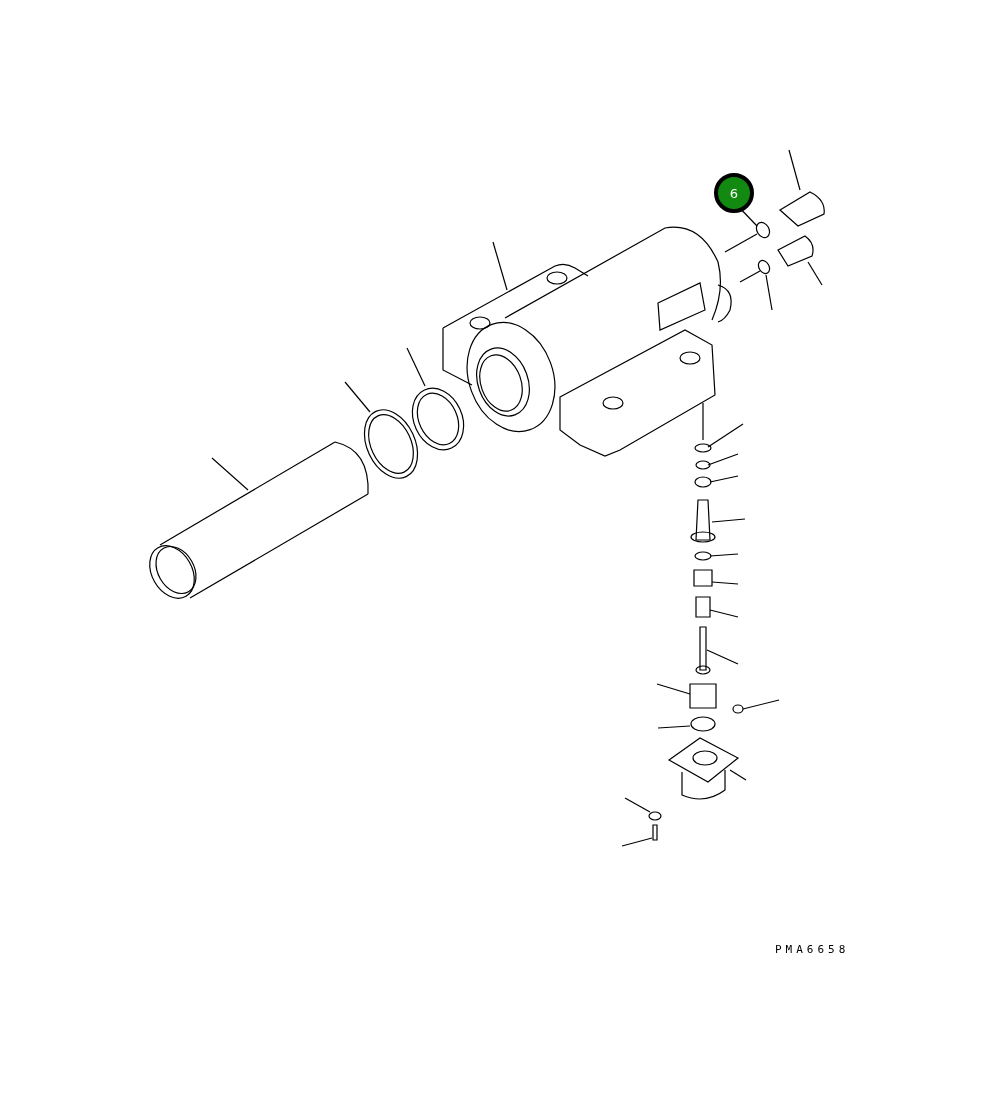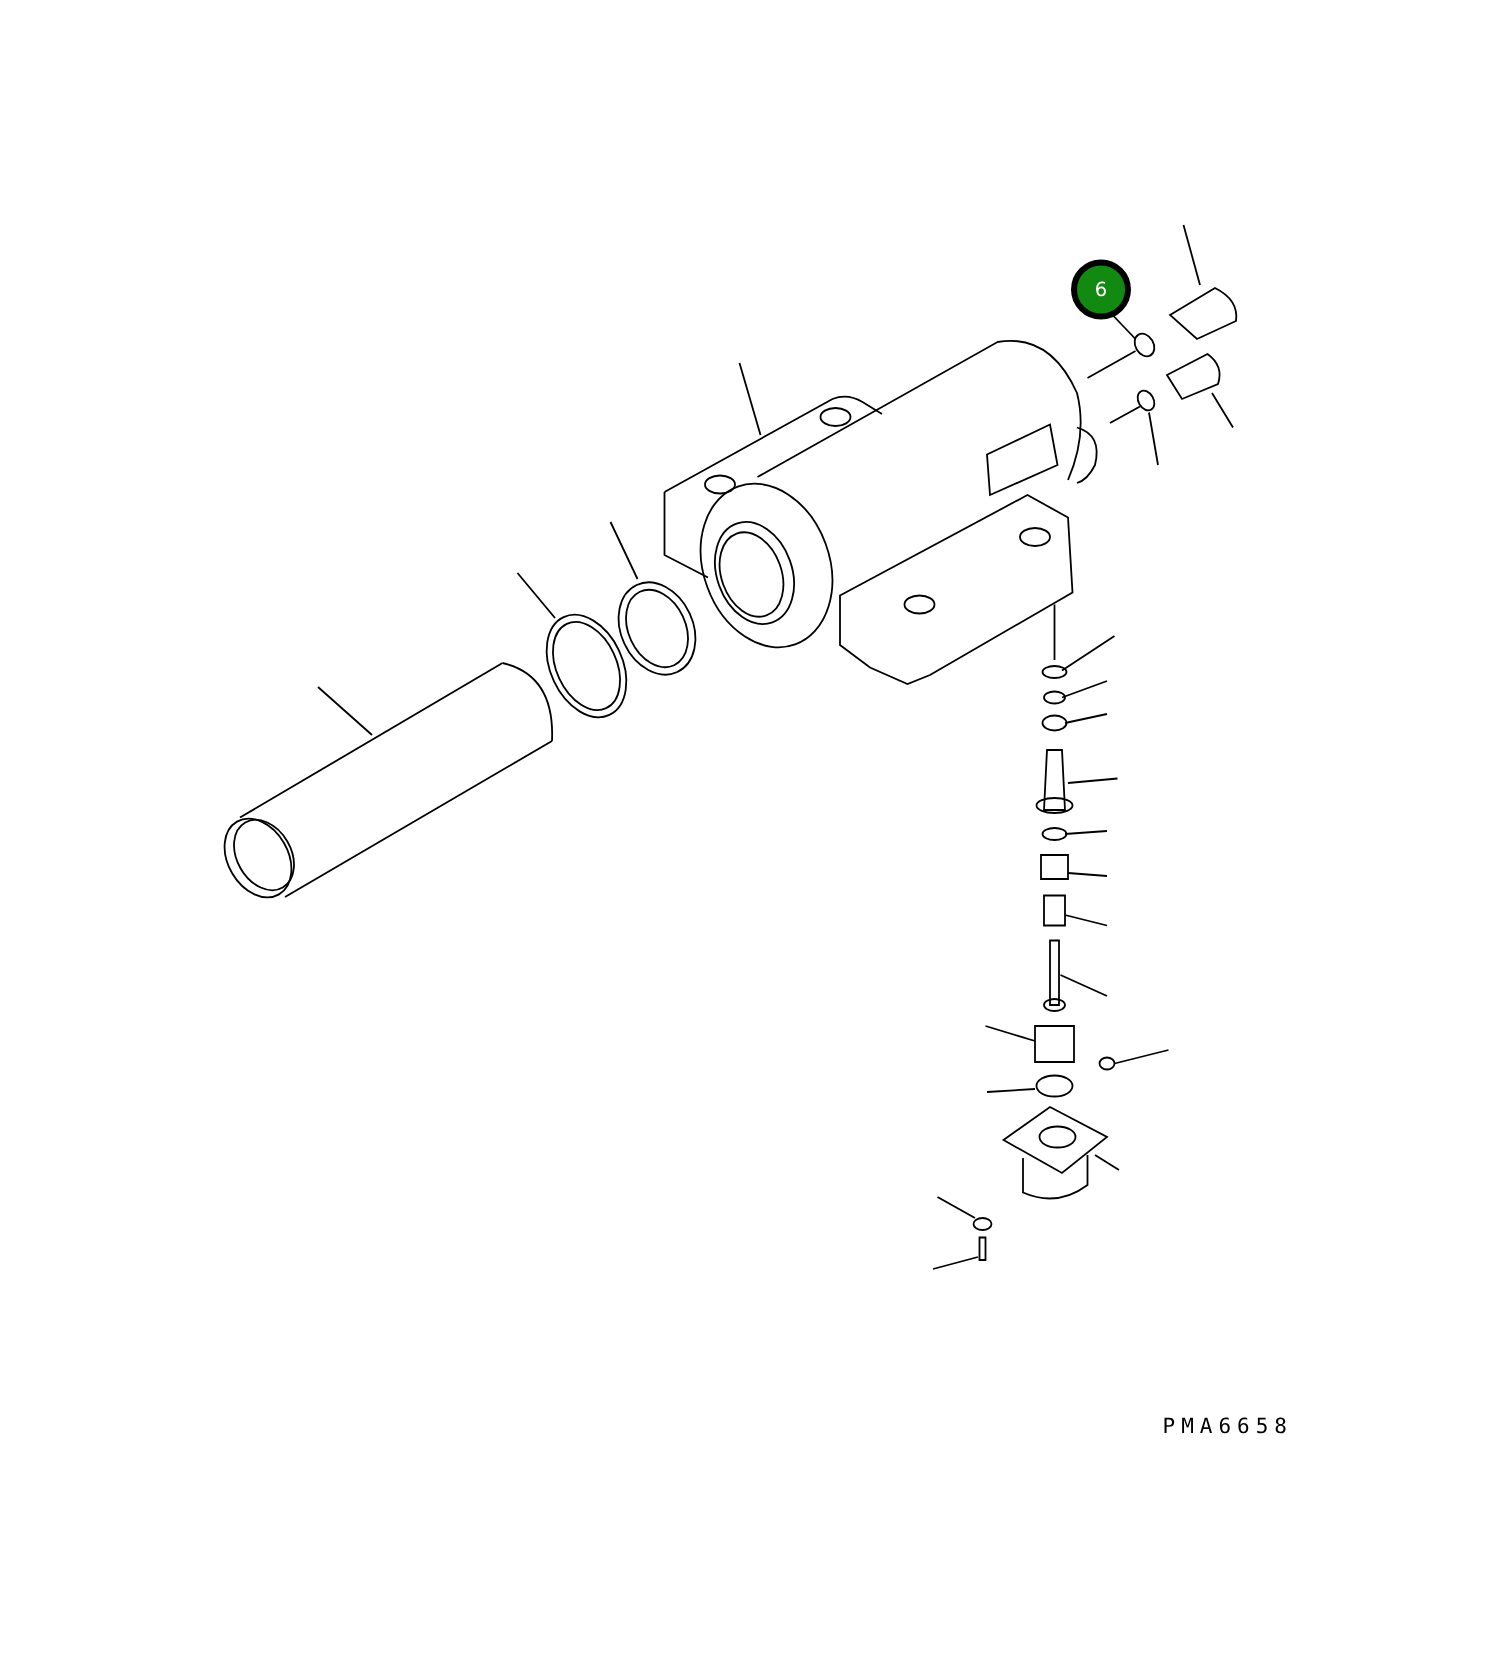--- a/index.html
+++ b/index.html
@@ -2,21 +2,21 @@
 <html><head>
 <meta charset="utf-8">
 <style>
   html, body { margin:0; padding:0; background:#ffffff; }
   body { width:995px; height:1105px; position:relative; overflow:hidden; font-family:"DejaVu Sans", sans-serif; }
   #diagram { position:absolute; left:0; top:0; width:995px; height:1105px; }
   .callout { position:absolute; left:714px; top:173px; width:40px; height:40px; border-radius:50%;
     background:#128a12; border:4px solid #000; box-sizing:border-box; color:#fff;
     font-size:13px; display:flex; align-items:center; justify-content:center; cursor:pointer; }
   .code { position:absolute; left:775px; top:943px; font-family:"DejaVu Sans Mono", monospace;
-    font-size:14px; letter-spacing:4px; color:#000; }
+    font-size:11px; letter-spacing:4px; color:#000; }
 </style>
 </head>
 <body>
 
 <svg id="diagram" viewBox="0 0 995 1105" fill="none" stroke="#000" stroke-width="1.2">
 
   <g>
     <line x1="160" y1="545" x2="335" y2="442"></line>
     <line x1="190" y1="598" x2="368" y2="494"></line>
     <path d="M335 442 Q370 450 368 494"></path>

